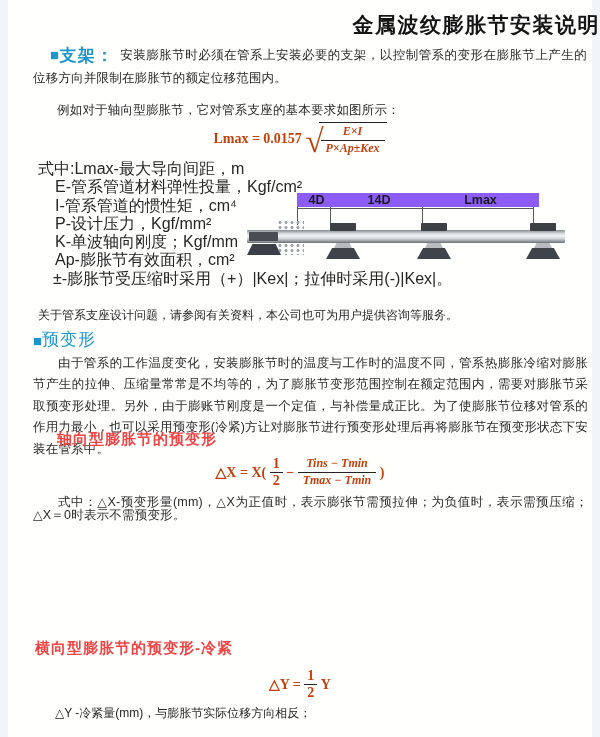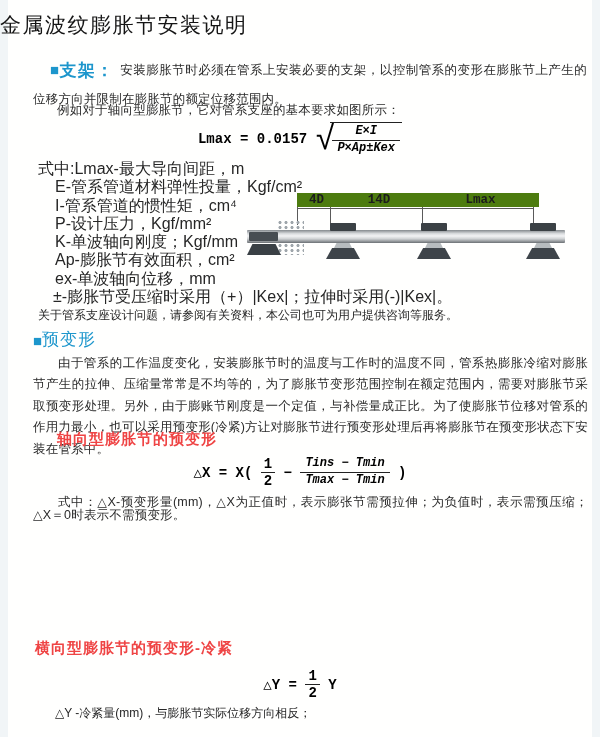--- a/index.html
+++ b/index.html
@@ -1,33 +1,33 @@
 <!DOCTYPE html>
 <html><head>
 <meta charset="utf-8">
 <style>
   html,body{margin:0;padding:0;}
   body{background:#ffffff;font-family:"Liberation Sans","DejaVu Sans",sans-serif;}
   #page{position:relative;width:600px;height:737px;background:#fffffe;overflow:hidden;color:#262626;}
   .edge{position:absolute;top:0;bottom:0;width:8px;background:#f1f5f7;}
   .edge.left{left:0;} .edge.right{right:0;}
 
-  .doc-title{position:absolute;top:11px;left:0;right:0;text-align:left;
-    font-size:21px;font-weight:normal;color:#151515;letter-spacing:1.5px;}
+  .doc-title{position:absolute;top:11px;left:0;right:0;text-align:right;
+    font-size:21px;font-weight:bold;color:#151515;letter-spacing:1.5px;}
 
   .body-text{font-size:12.5px;color:#2a2a2a;letter-spacing:0.2px;}
 
   
-  .sec-para{position:absolute;left:33px;right:13px;top:55px;line-height:29px;text-align:justify;text-indent:17px;}
+  .sec-para{position:absolute;left:33px;right:13px;top:44px;line-height:22px;text-align:justify;text-indent:17px;}
   .sq-marker{color:#1d96cc;font-size:15px;vertical-align:-1px;}
   .sec-head-inline{color:#1d96cc;font-size:17px;font-weight:bold;letter-spacing:1px;margin-right:6px;vertical-align:-2px;}
   .example-line{position:absolute;left:57px;top:101px;line-height:18px;}
 
   
-  .formula{font-family:Liberation Mono, monospace;font-weight:bold;font-size:14px;color:#000000;}
+  .formula{font-family:Liberation Serif, serif;font-weight:bold;font-size:14px;color:#c2410c;}
   .f-center{position:absolute;left:0;right:0;text-align:center;}
   #formula1{top:122px;}
   .radical{font-size:33px;font-weight:400;vertical-align:middle;line-height:0;position:relative;top:2px;}
   .root-body{display:inline-block;border-top:1.6px solid #222;vertical-align:middle;margin-left:-5px;padding:2px 2px 0 2px;}
   .frac{display:inline-block;vertical-align:middle;text-align:center;line-height:1.15;}
   .frac .fn{display:block;border-bottom:1.2px solid #222;padding:0 5px 1px 5px;}
   .frac .fd{display:block;padding:1px 5px 0 5px;}
   .frac-var{font-style:italic;font-weight:600;font-size:12px;}
   .frac-sm .fn,.frac-sm .fd{padding:0 3px;}
   .f-piece{vertical-align:middle;}
@@ -35,22 +35,22 @@
   
   .defs1{position:absolute;left:38px;top:160px;line-height:18.3px;font-size:16px;}
   .defs1 .ind{padding-left:17px;}
   .defs1 .ind-sm{padding-left:15px;text-align:center;}
   .note-line{position:absolute;left:38px;top:307px;font-size:12px;}
 
   
   #diagram{position:absolute;left:245px;top:192px;width:322px;height:86px;}
   .dim-line{position:absolute;top:16px;left:52px;width:236px;height:1px;background:#5a5a5a;}
   .dim-tick{position:absolute;top:7px;width:1px;height:26px;background:#5a5a5a;}
-  .dim-label{position:absolute;top:1px;text-align:center;font-family:Liberation Mono, monospace;
-    font-weight:bold;font-size:12.5px;color:#1c1c1c;background:#4d7c0f;padding:0 3px;}
+  .dim-label{position:absolute;top:1px;text-align:center;font-family:Liberation Sans, sans-serif;
+    font-weight:bold;font-size:12.5px;color:#1c1c1c;background:#8b5cf6;padding:0 3px;}
   .pipe{position:absolute;top:38px;left:2px;width:318px;height:13px;border-radius:1px;
     background:linear-gradient(to bottom,#84898d 0%,#d9dcde 28%,#f2f3f4 46%,#cfd2d4 68%,#6b7074 100%);}
   .bellows{position:absolute;left:32px;width:27px;
     background-image:radial-gradient(circle,#9fa6ab 1.2px,rgba(0,0,0,0) 1.9px);background-size:6px 5px;}
   .bellows.top{top:28px;height:10px;} .bellows.bot{top:51px;height:12px;}
   .anchor-bar{position:absolute;left:4px;top:40px;width:29px;height:9px;background:#474d52;border-radius:1px;}
   .anchor-base{position:absolute;left:2px;top:52px;width:34px;height:11px;background:#3a4045;
     clip-path:polygon(16% 0,84% 0,100% 100%,0 100%);}
   .guide-cap{position:absolute;top:31px;width:26px;height:8px;background:#3b4145;border-radius:1px;}
   .guide-saddle{position:absolute;top:51px;width:18px;height:5px;background:#b7bcbf;
@@ -90,21 +90,20 @@
     <span class="radical">√</span><span class="root-body"><span class="frac"><span class="fn frac-var">E×I</span><span class="fd frac-var">P×Ap±Kex</span></span></span>
   </div>
 
   <div class="defs1">
     <div>式中:Lmax-最大导向间距，m</div>
     <div class="ind">E-管系管道材料弹性投量，Kgf/cm²</div>
     <div class="ind">I-管系管道的惯性矩，cm⁴</div>
     <div class="ind">P-设计压力，Kgf/mm²</div>
     <div class="ind">K-单波轴向刚度；Kgf/mm</div>
     <div class="ind">Ap-膨胀节有效面积，cm²</div>
-    <div class="ind">ex-单波轴向位移，mm</div>
     <div class="ind-sm">±-膨胀节受压缩时采用（+）|Kex|；拉伸时采用(-)|Kex|。</div>
   </div>
   <div class="note-line">关于管系支座设计问题，请参阅有关资料，本公司也可为用户提供咨询等服务。</div>
 
   <div id="diagram">
     <div class="dim-line"></div>
     <div class="dim-tick" style="left:52px"></div>
     <div class="dim-tick" style="left:85px"></div>
     <div class="dim-tick" style="left:177px"></div>
     <div class="dim-tick" style="left:288px"></div>

